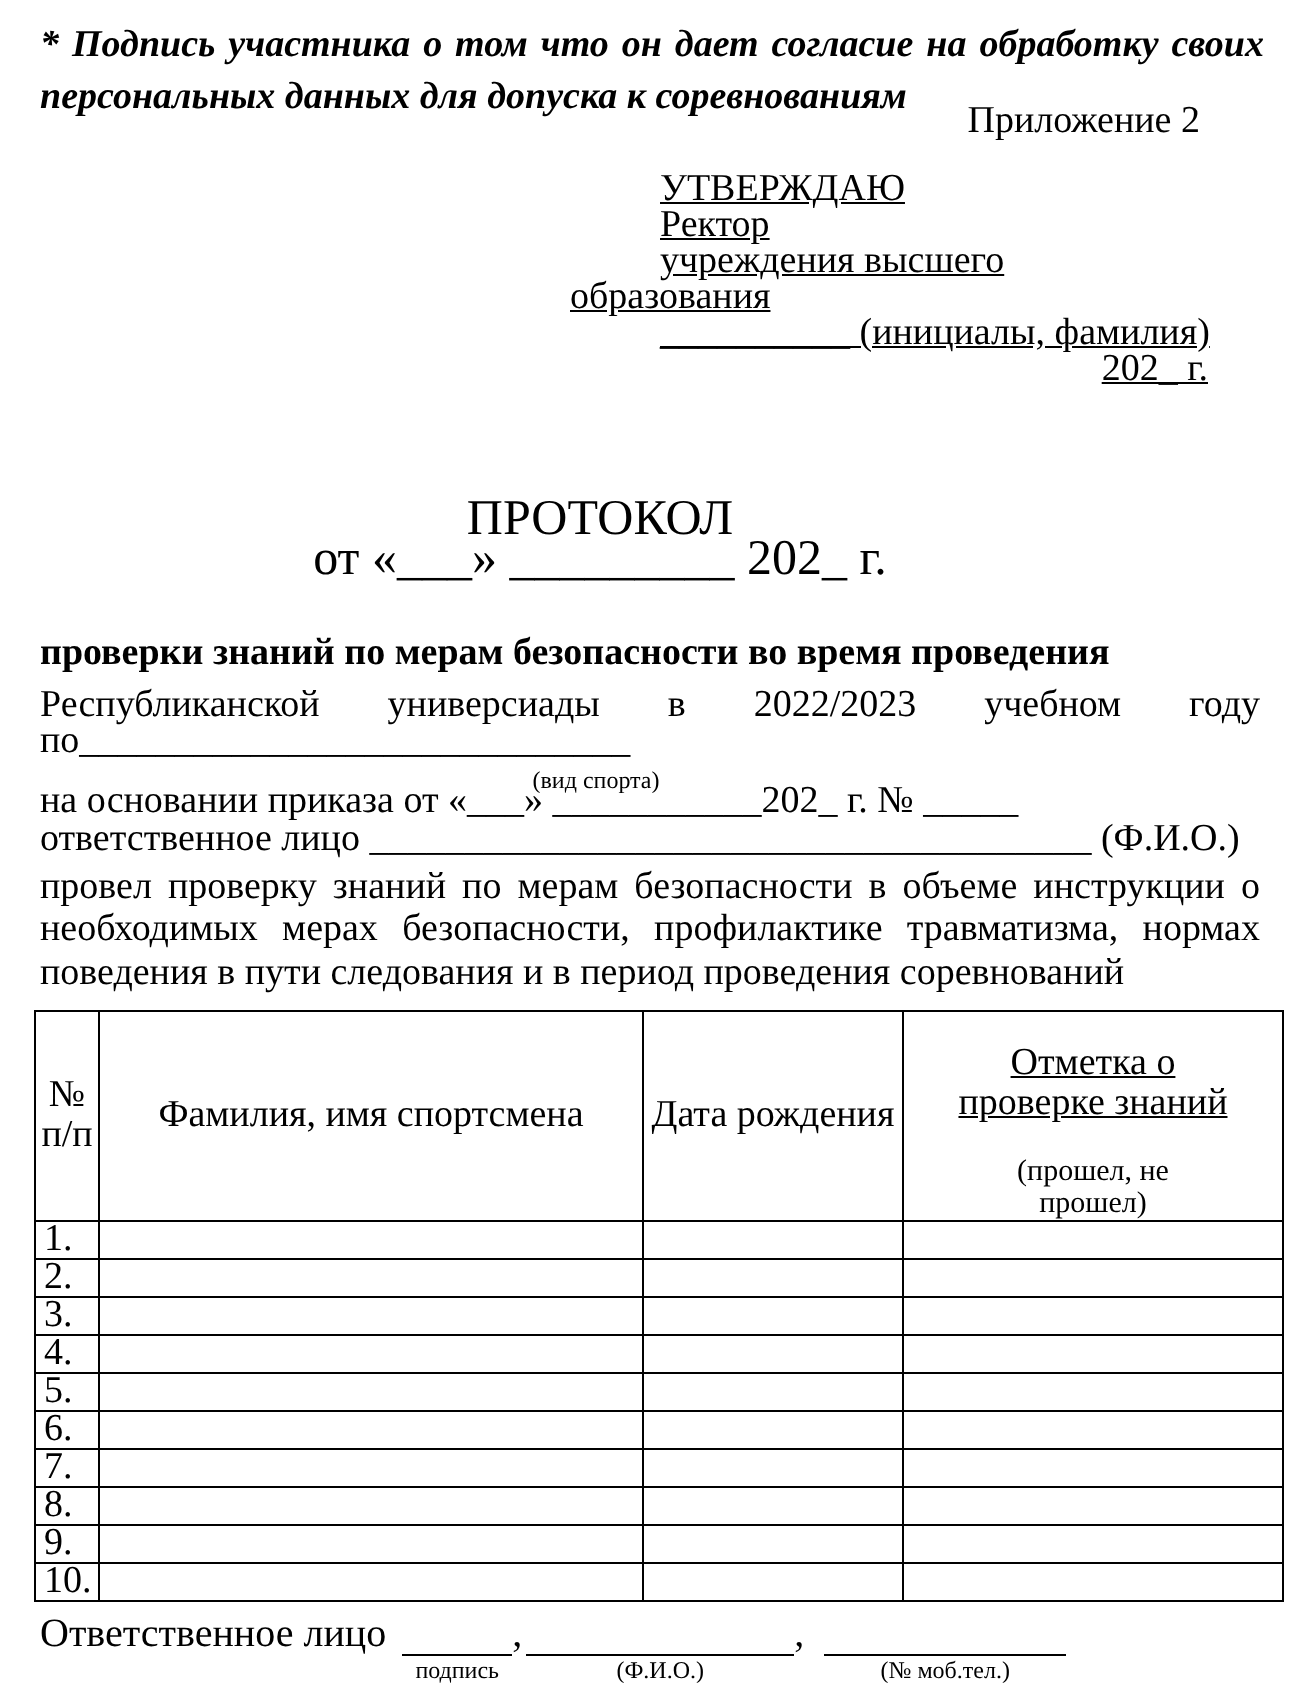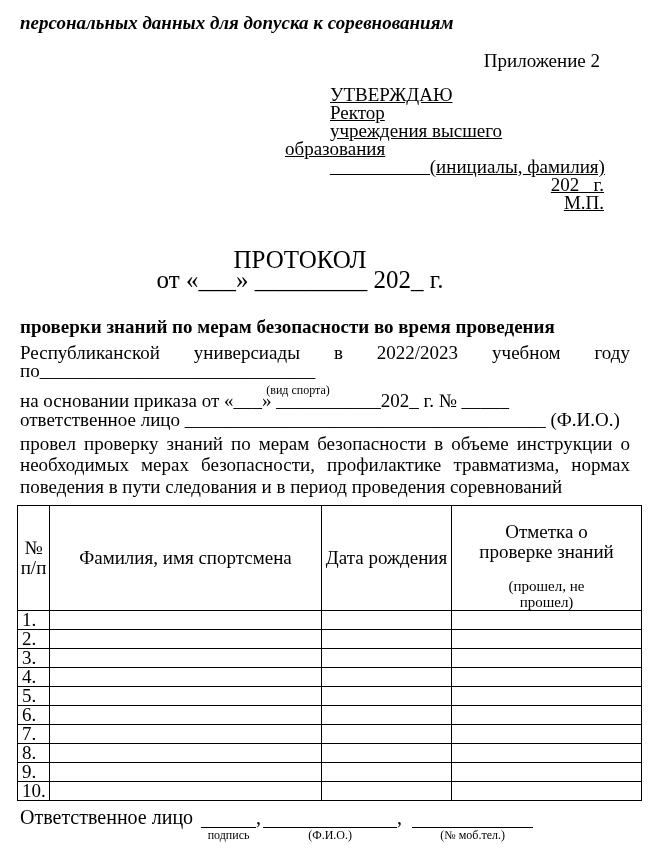--- a/index.html
+++ b/index.html
@@ -50,49 +50,49 @@
     width:624px;
   }
   .protocol-table th,.protocol-table td{
     border:1.5px solid #000;
     font-weight:normal;font-size:19px;
     padding:0;
   }
   .protocol-table th{vertical-align:middle;text-align:center;height:78px;line-height:20px;}
   .protocol-table td{height:17.8px;line-height:18px;text-align:left;padding-left:4px;vertical-align:bottom;}
   .num-head{display:inline-block;width:30px;}
-  .mark-head{width:150px;margin:16px auto;}
+  .mark-head{width:150px;margin:16px auto;text-decoration:underline;}
   .mark-note{width:112px;margin:0 auto;font-size:15px;line-height:16px;}
 
   
   .sig-row{top:806px;left:20px;width:620px;font-size:20px;line-height:22px;white-space:nowrap;}
   .fld{display:inline-block;vertical-align:top;}
   .fld .rule{display:block;height:21px;border-bottom:1.5px solid #000;}
   .fld .lbl{display:block;text-align:center;font-size:12px;line-height:13px;padding-top:1px;}
   .f1{width:55px;margin-left:8px;}
   .f2{width:134px;margin-left:2px;}
   .f3{width:121px;margin-left:10px;}
 </style>
 </head>
 <body>
 
 <div class="abs note">
+  <div class="l1">* Подпись участника о том что он дает согласие на обработку своих</div>
   <div class="l2">персональных данных для допуска к соревнованиям</div>
 </div>
 
 <div class="abs annex">Приложение 2</div>
 
 <div class="abs approve">
   <div>УТВЕРЖДАЮ</div>
   <div>Ректор</div>
   <div>учреждения высшего</div>
   <div class="outdent">образования</div>
   <div><span>__________</span><span> (инициалы, фамилия)</span></div>
   <div class="right">202_ г.</div>
-  <div class="right">М.П.</div>
 </div>
 
 <div class="abs protocol">
   <div>ПРОТОКОЛ</div>
   <div>от «___» _________ 202_ г.</div>
 </div>
 
 <div class="bline" id="l1">проверки знаний по мерам безопасности во время проведения</div>
 <div class="bline just" id="l2">Республиканской универсиады в 2022/2023 учебном году</div>
 <div class="bline" id="l3"><span>по</span><span>_____________________________</span></div>

